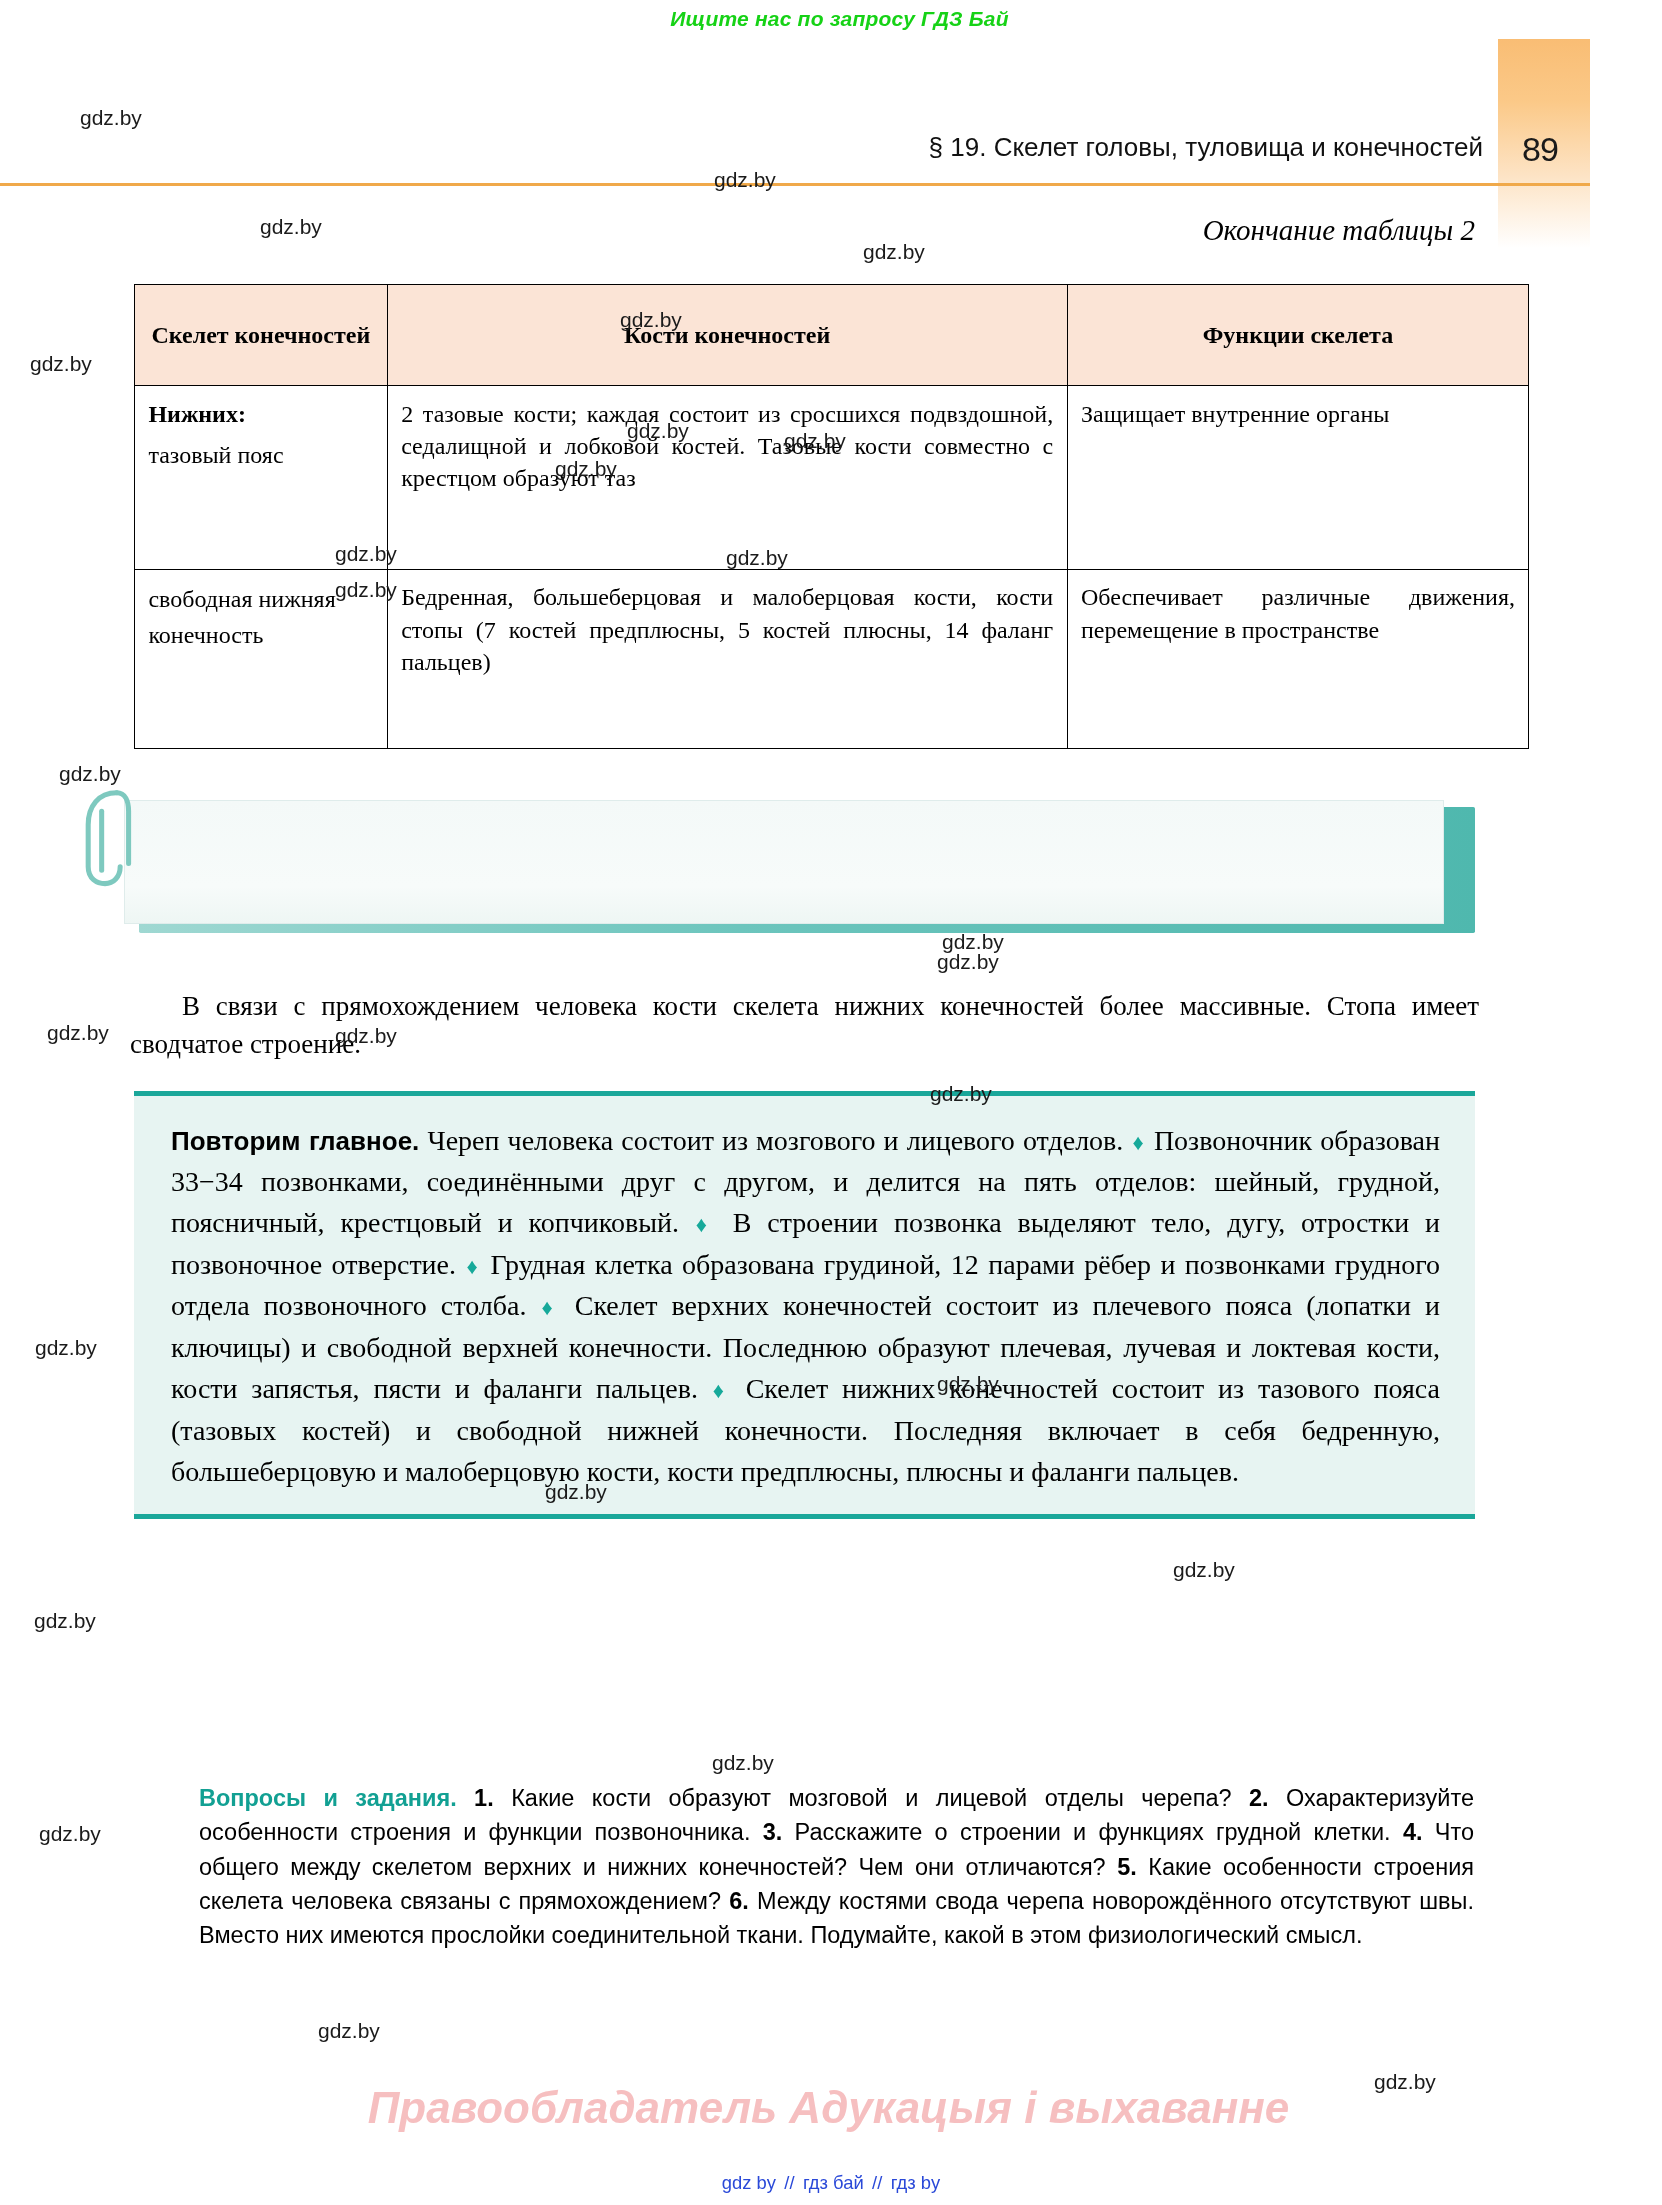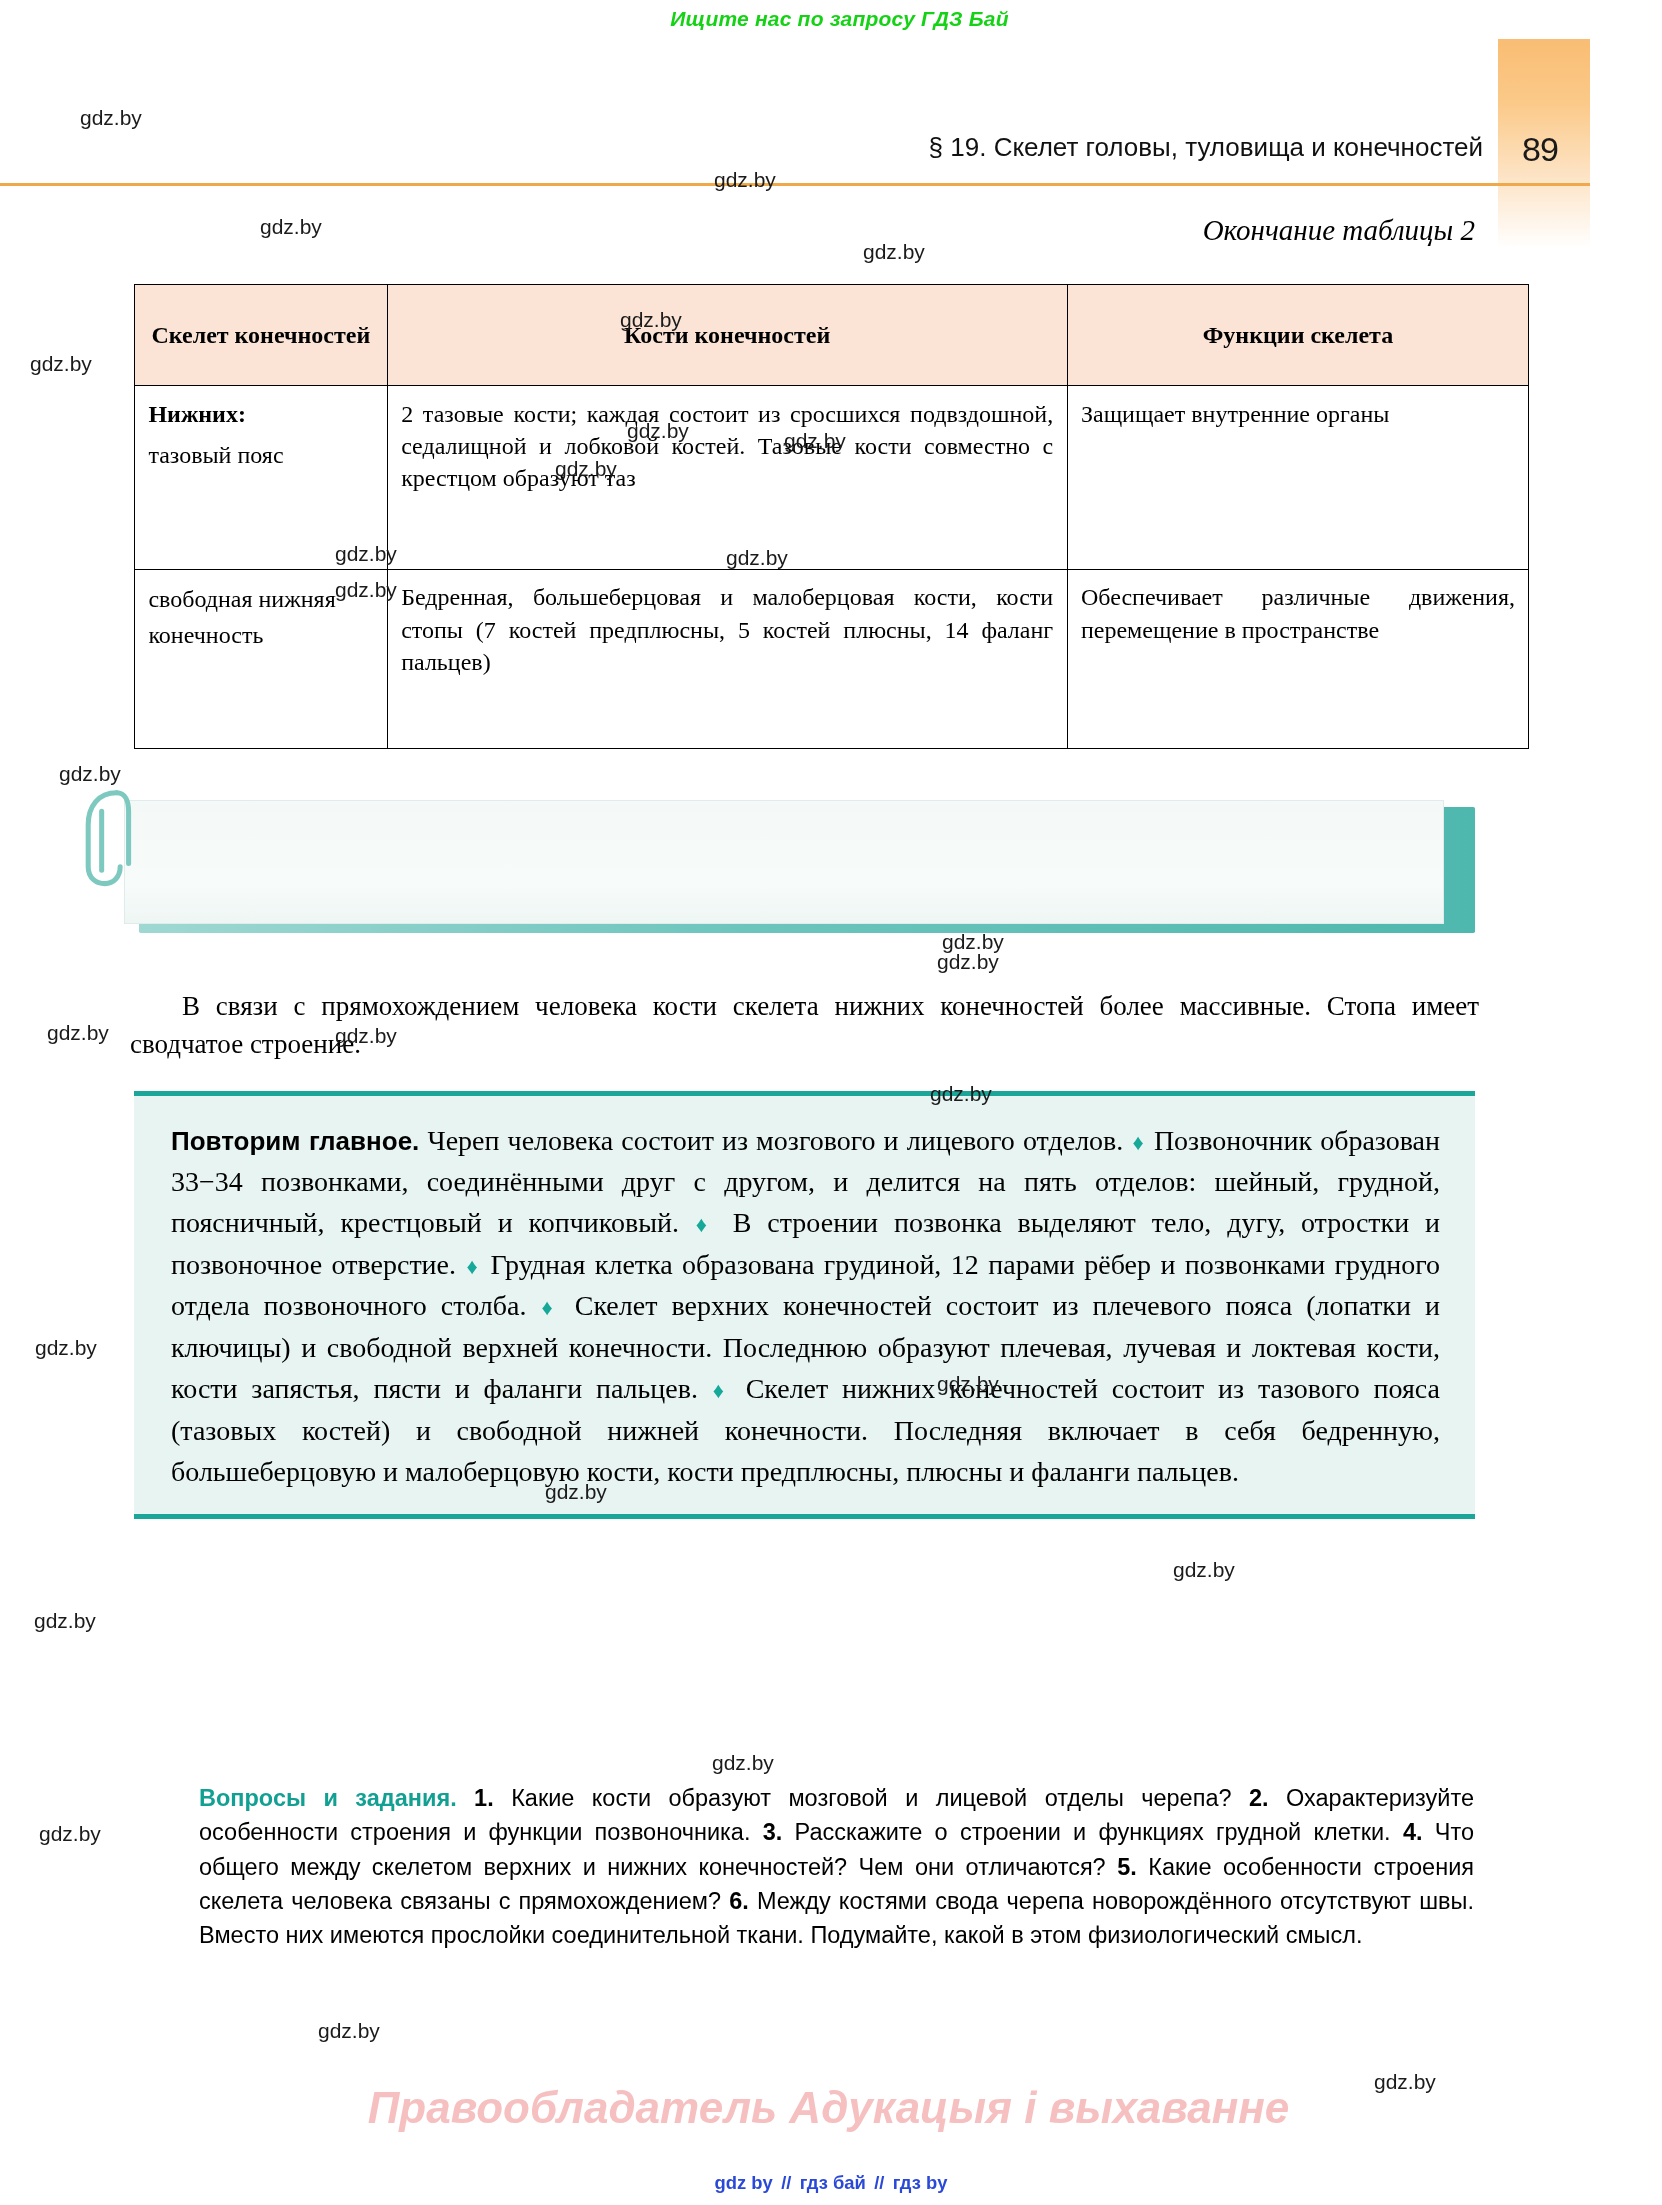--- a/index.html
+++ b/index.html
@@ -262,21 +262,21 @@
     white-space: nowrap;
   }
   .footer-links {
     position: absolute;
     top: 2172px;
     left: 0;
     width: 1662px;
     text-align: center;
     font-family: "Liberation Sans", sans-serif;
     font-size: 18.4px;
-    font-weight: bold;
+    font-weight: normal;
     color: #2a49d8;
   }
   .footer-links span { padding: 0 4.2px; }
 
   
   .wm {
     position: absolute;
     font-family: "Liberation Sans", sans-serif;
     font-size: 21px;
     color: #1b1b1b;

